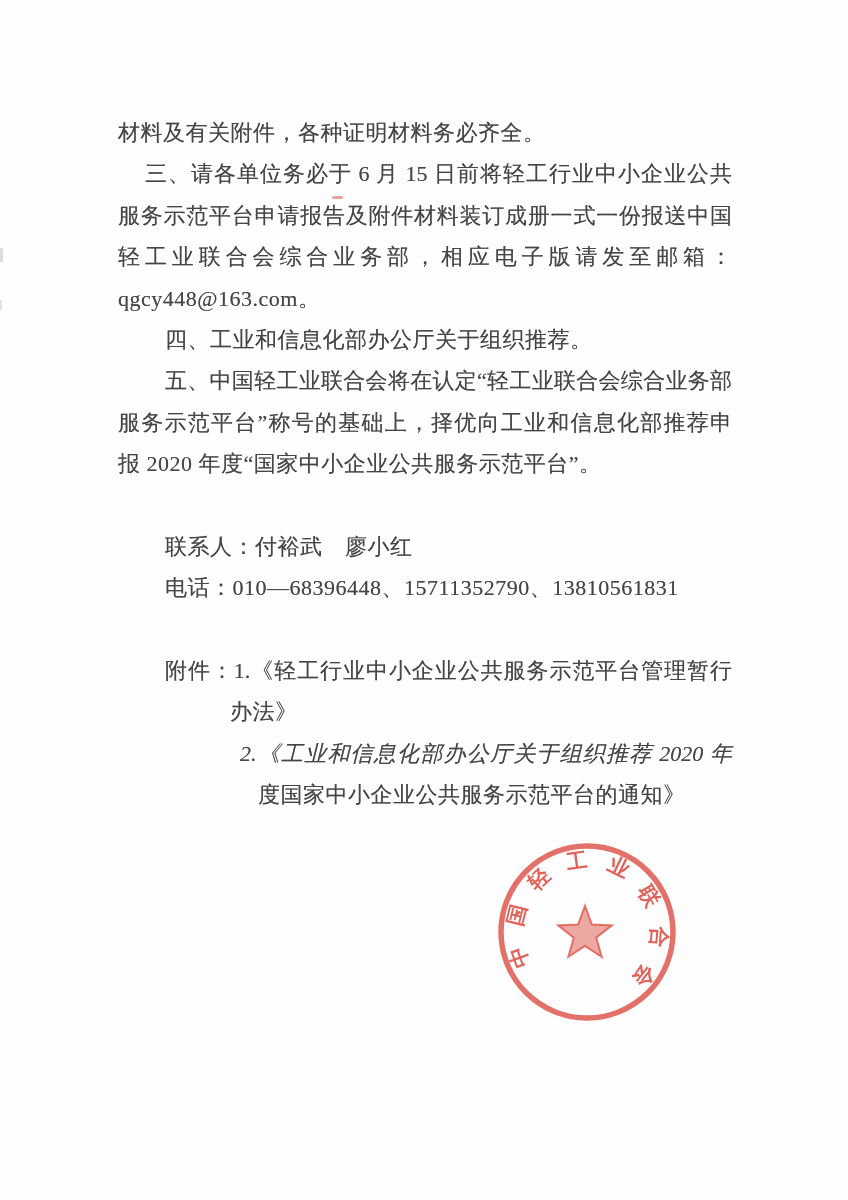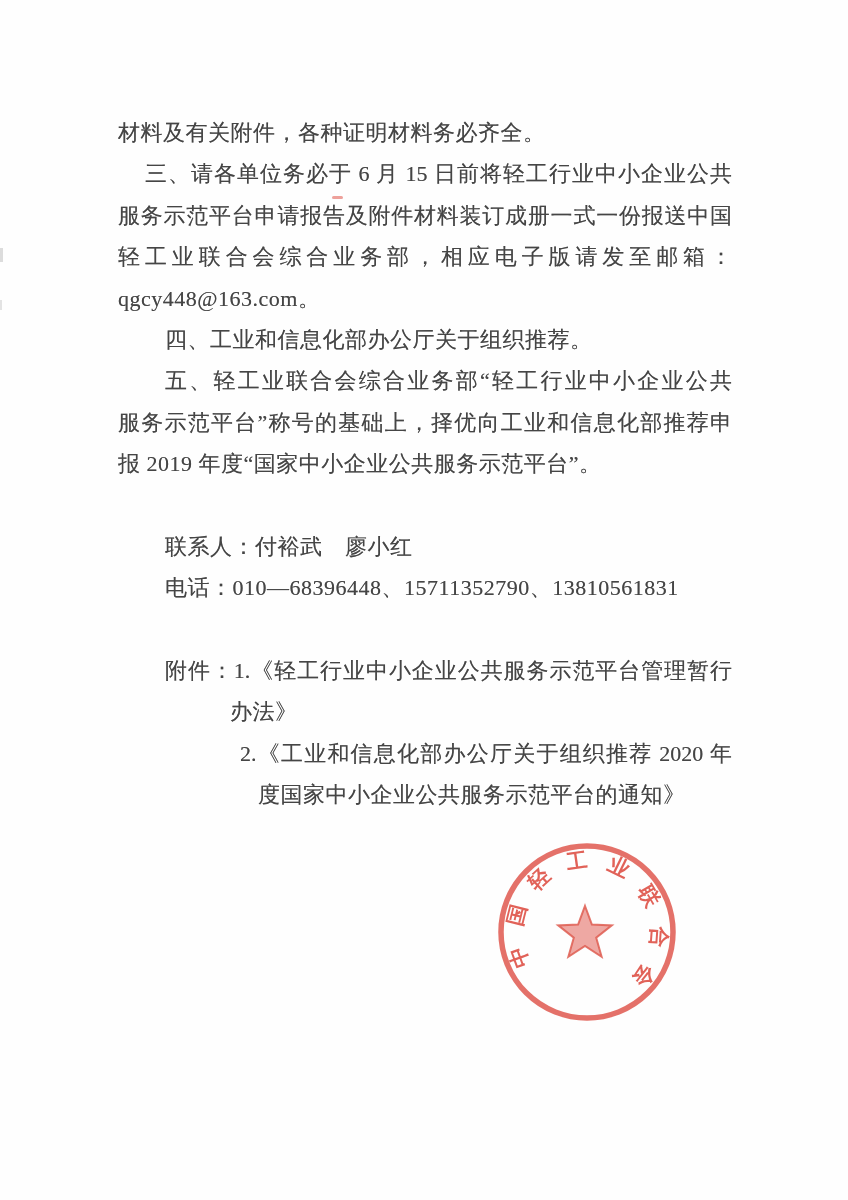--- a/index.html
+++ b/index.html
@@ -30,21 +30,21 @@
   .just{
     white-space:normal;
     text-align:justify;
     text-align-last:justify;
     letter-spacing:0;
   }
   .blank{height:41.4px;}
   .ind1{padding-left:27px;}
   .ind2{padding-left:47px;}
   .hangA{padding-left:112px;}
-  .hangB{padding-left:122px;}
+  .hangB{padding-left:122px;font-style:italic;}
   .hangC{padding-left:140px;}
   
   .signature{
     position:absolute;left:502px;top:896px;
     font-size:22px;color:#424242;
     z-index:2;
     text-shadow:0 0 0.6px rgba(70,70,70,0.5);
   }
   .sig-line{height:43px;line-height:43px;white-space:nowrap;}
   
@@ -87,23 +87,23 @@
 
 <div class="page">
 
   <div class="content">
     <div class="line">材料及有关附件，各种证明材料务必齐全。</div>
     <div class="line ind1 just">三、请各单位务必于 6 月 15 日前将轻工行业中小企业公共</div>
     <div class="line just">服务示范平台申请报告及附件材料装订成册一式一份报送中国</div>
     <div class="line just">轻工业联合会综合业务部，相应电子版请发至邮箱：</div>
     <div class="line">qgcy448@163.com。</div>
     <div class="line ind2">四、工业和信息化部办公厅关于组织推荐。</div>
-    <div class="line ind2 just">五、轻工业联合会综合业务部“轻工行业中小企业公共</div>
+    <div class="line ind2 just">五、中国轻工业联合会将在认定“轻工业联合会综合业务部</div>
     <div class="line just">服务示范平台”称号的基础上，择优向工业和信息化部推荐申</div>
-    <div class="line">报 2019 年度“国家中小企业公共服务示范平台”。</div>
+    <div class="line">报 2020 年度“国家中小企业公共服务示范平台”。</div>
     <div class="line blank"></div>
     <div class="line ind2">联系人：付裕武　廖小红</div>
     <div class="line ind2">电话：010—68396448、15711352790、13810561831</div>
     <div class="line blank"></div>
     <div class="line ind2 just">附件：1.《轻工行业中小企业公共服务示范平台管理暂行</div>
     <div class="line hangA">办法》</div>
     <div class="line hangB just">2.《工业和信息化部办公厅关于组织推荐 2020 年</div>
     <div class="line hangC">度国家中小企业公共服务示范平台的通知》</div>
   </div>
 

